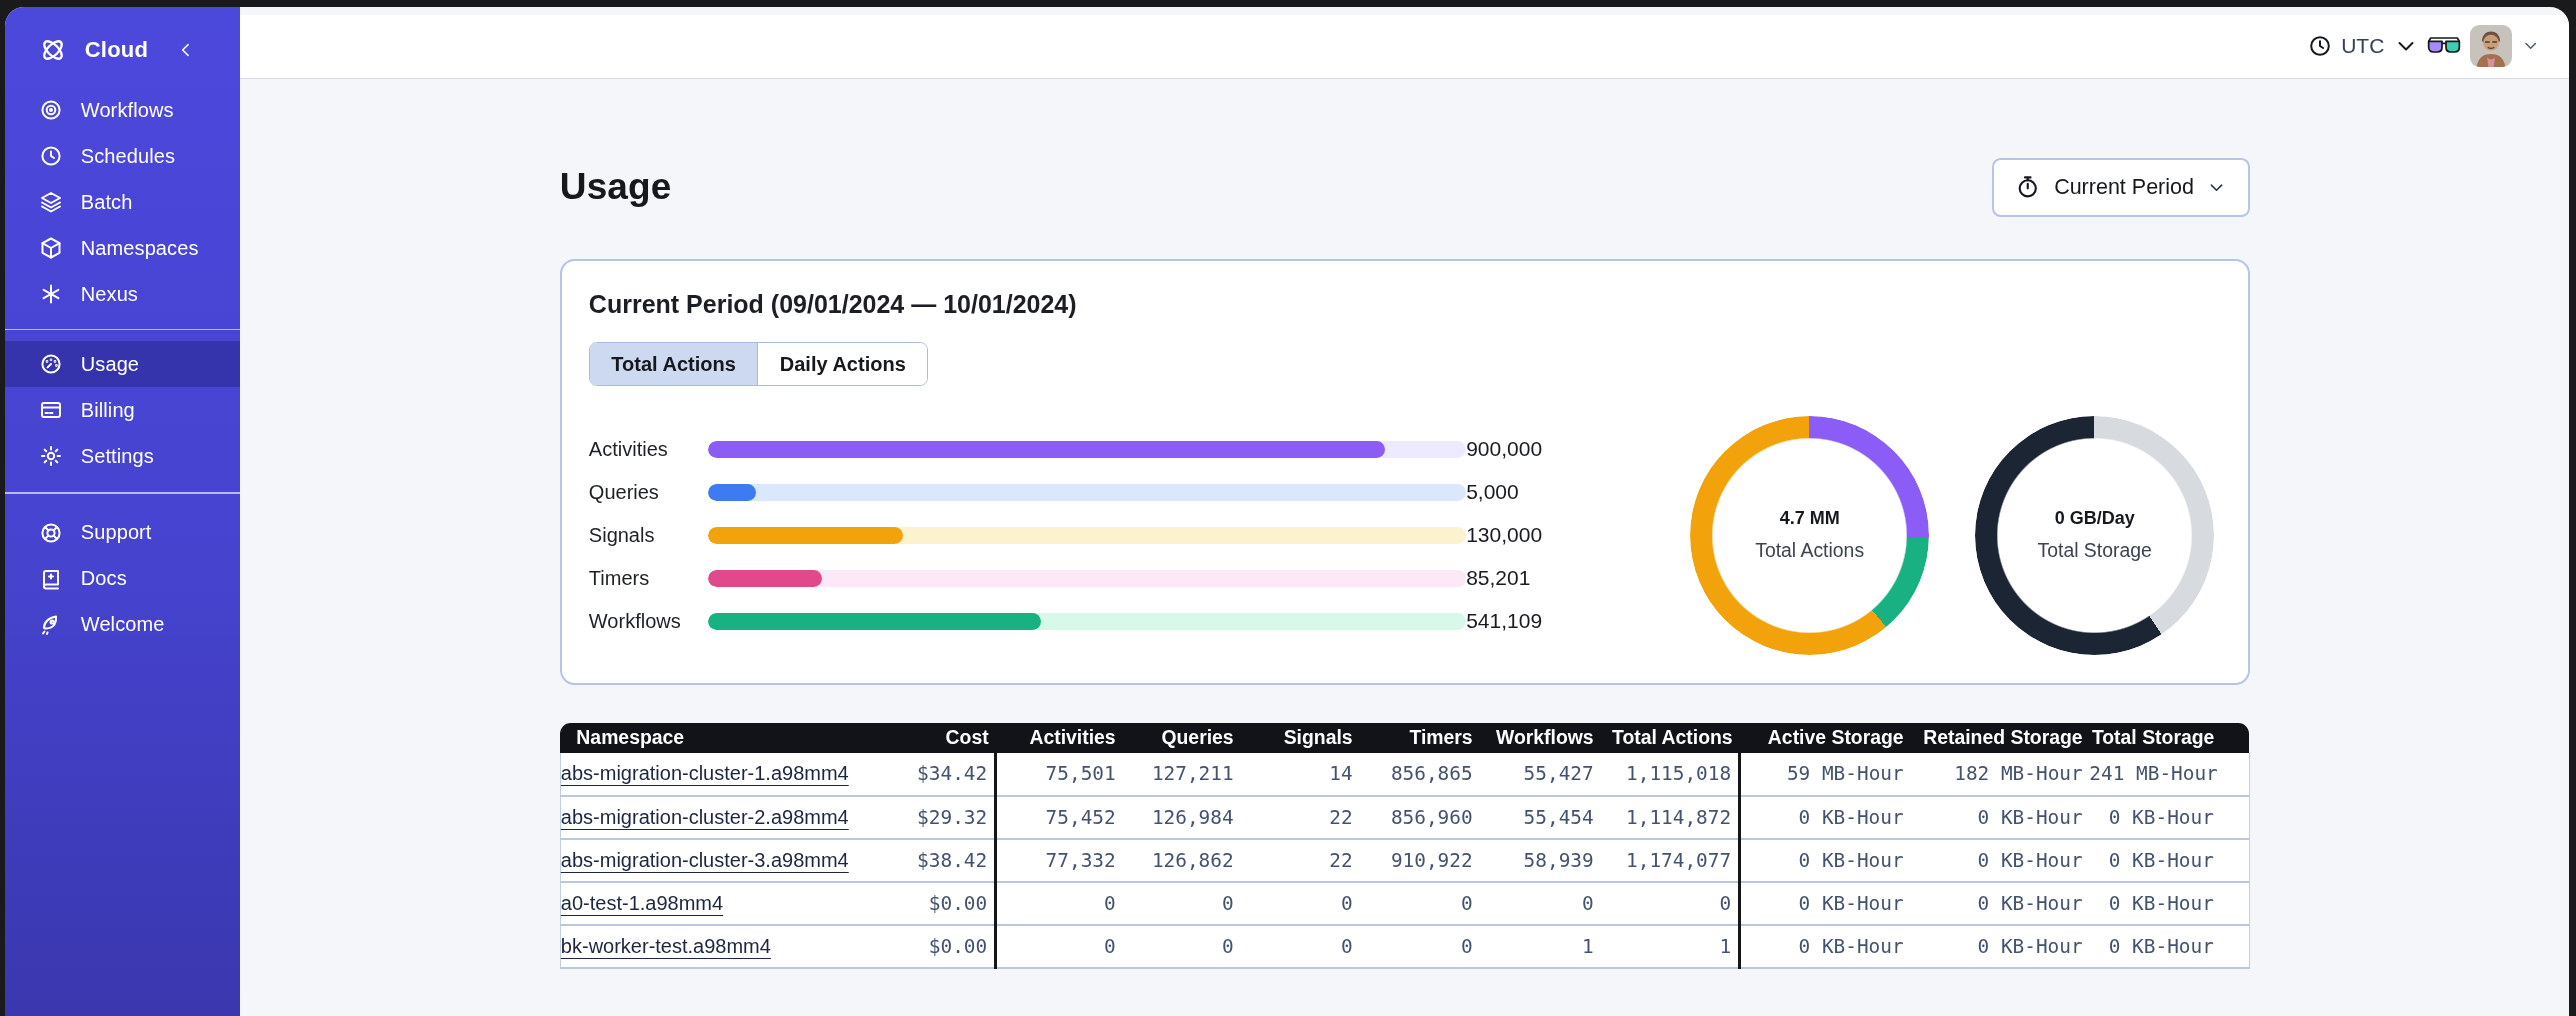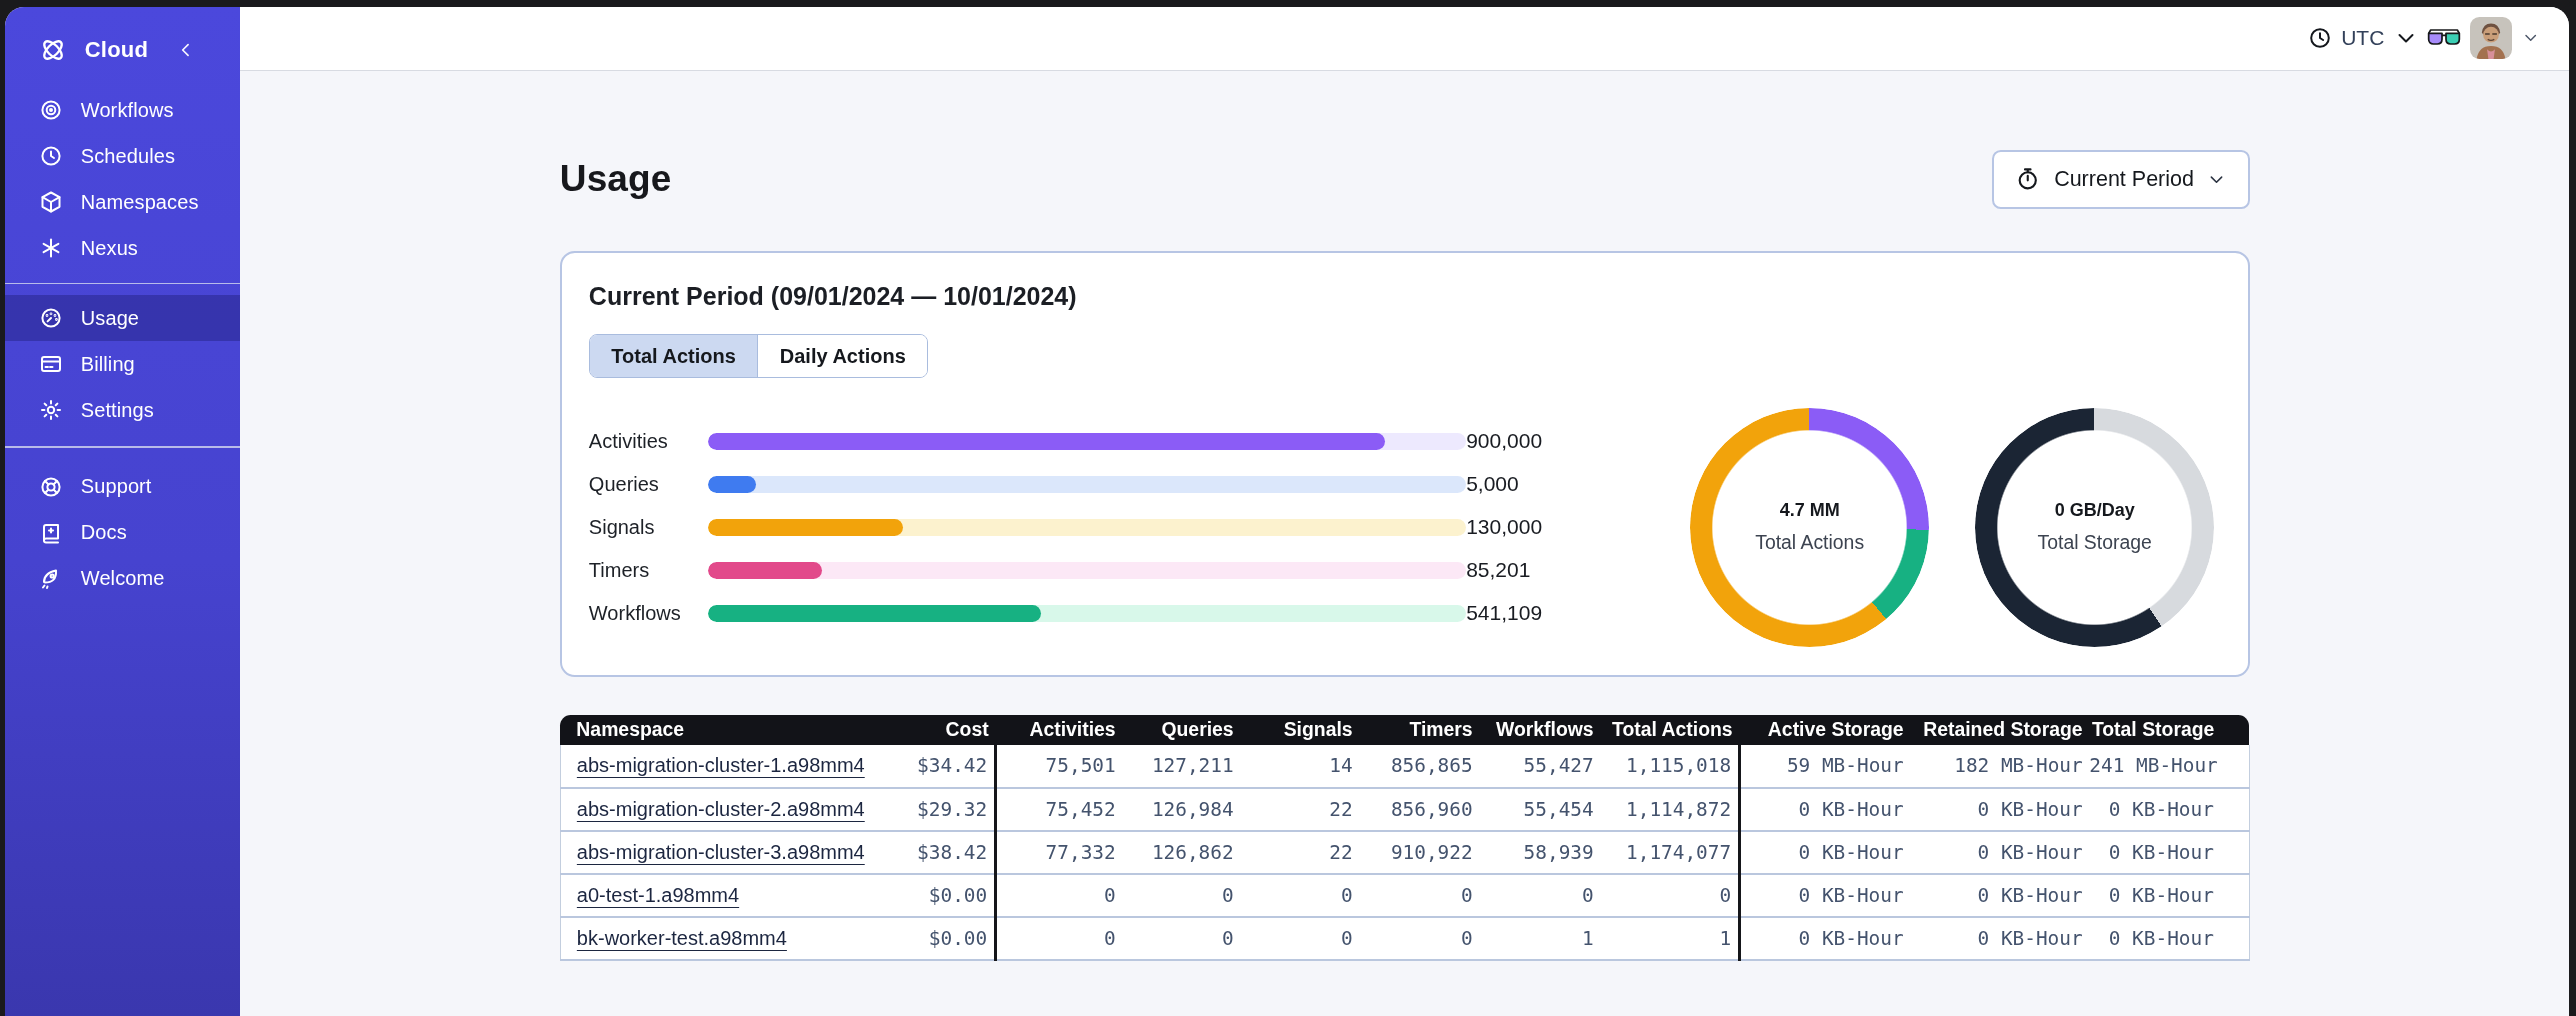--- a/index.html
+++ b/index.html
@@ -22,21 +22,21 @@
   .nav-item .icon { width:24px; height:24px; margin-right:17.4px; flex:0 0 24px; }
   .nav-item .nav-label { font-size:20px; font-weight:500; letter-spacing:0.1px; }
   .nav-item.active { background:rgba(14,14,84,.30); }
   .side-divider { height:1.3px; background:rgba(222,227,240,.75); margin:12px 0 10.7px; }
   .side-divider.second { margin:13.4px 0 16px; }
   .icon svg { width:100%; height:100%; display:block; }
 
   
   .main { flex:1; display:flex; flex-direction:column; min-width:0; }
   .topbar { height:64px; background:#fff; border-bottom:1.3px solid #d8dbe2;
-    display:flex; align-items:center; justify-content:flex-end; padding-right:29.5px; gap:9px; }
+    display:flex; align-items:center; justify-content:flex-end; padding-right:29.5px; gap:9px;margin-top:8px; }
   .tz { display:flex; align-items:center; gap:9.4px; cursor:pointer; }
   .tz .icon { width:24px; height:24px; color:#15181d; }
   .tz-label { font-size:21px; font-weight:500; color:#33415a; }
   .chev { width:17.4px; height:17.4px; color:#4c5668; }
   .glasses { width:34px; height:20px; cursor:pointer; }
   .account { display:flex; align-items:center; gap:10.7px; cursor:pointer; }
   .avatar { width:42px; height:42px; border-radius:9.4px; overflow:hidden; }
 
   .content { flex:1; background:#f5f6fa; overflow:hidden; }
   .container { width:1690px; margin:0 auto; }
@@ -80,21 +80,21 @@
 
   
   .usage-table { margin-top:38px; width:1690px; border-collapse:collapse; table-layout:fixed; }
   .usage-table th { background:#121318; color:#fff; font-size:19.4px; font-weight:600;
     height:30px; padding:0 6.7px 0 0; text-align:right; white-space:nowrap; }
   .usage-table th:first-child { text-align:left; padding-left:16px; border-radius:10.7px 0 0 0; }
   .usage-table th:last-child { border-radius:0 10.7px 0 0; padding-right:35px; }
   .usage-table td { background:#fff; height:43px; font-family:"DejaVu Sans Mono", monospace;
     font-size:19.4px; color:#44536d; text-align:right; padding:0 6.7px 0 0; white-space:nowrap;
     border-bottom:2px solid #bac7de; }
-  .usage-table td:first-child { text-align:left; padding-left:16px; border-left:1.3px solid #c3cede;
+  .usage-table td:first-child { text-align:left; border-left:1.3px solid #c3cede;
     font-family:"Liberation Sans", sans-serif; }
   .usage-table td:last-child { border-right:1.3px solid #c3cede; padding-right:35px; }
   .usage-table td.group-start { border-left:3.4px solid #15161a; }
   .ns-link { color:#1c2640; text-decoration:underline; text-underline-offset:4.7px;
     text-decoration-thickness:1.3px; cursor:pointer; font-size:20px; }
 </style>
 </head>
 <body>
 
 <div class="window">
@@ -126,20 +126,30 @@
                    <span class="nav-label">Workflows</span>
         </div>
         <div class="nav-item">
           <span class="icon">
             <svg viewBox="0 0 24 24" fill="none" stroke="currentColor" stroke-width="2" stroke-linecap="round" stroke-linejoin="round">
               <circle cx="12" cy="12" r="8.6"></circle>
               <path d="M12 7.5V12l3 2"></path>
             </svg>
           </span>
                    <span class="nav-label">Schedules</span>
+        </div>
+        <div class="nav-item">
+          <span class="icon">
+            <svg viewBox="0 0 24 24" fill="none" stroke="currentColor" stroke-width="2" stroke-linecap="round" stroke-linejoin="round">
+              <path d="M12 3l9 5-9 5-9-5 9-5z"></path>
+              <path d="M3 12.5l9 5 9-5"></path>
+              <path d="M3 16.5l9 5 9-5"></path>
+            </svg>
+          </span>
+                   <span class="nav-label">Batch</span>
         </div>
         <div class="nav-item">
           <span class="icon">
             <svg viewBox="0 0 24 24" fill="none" stroke="currentColor" stroke-width="2" stroke-linecap="round" stroke-linejoin="round">
               <path d="M12 2.5l8.5 4.7v9.6L12 21.5l-8.5-4.7V7.2L12 2.5z"></path>
               <path d="M3.5 7.2L12 12l8.5-4.8"></path>
               <path d="M12 12v9.5"></path>
             </svg>
           </span>
                    <span class="nav-label">Namespaces</span>

